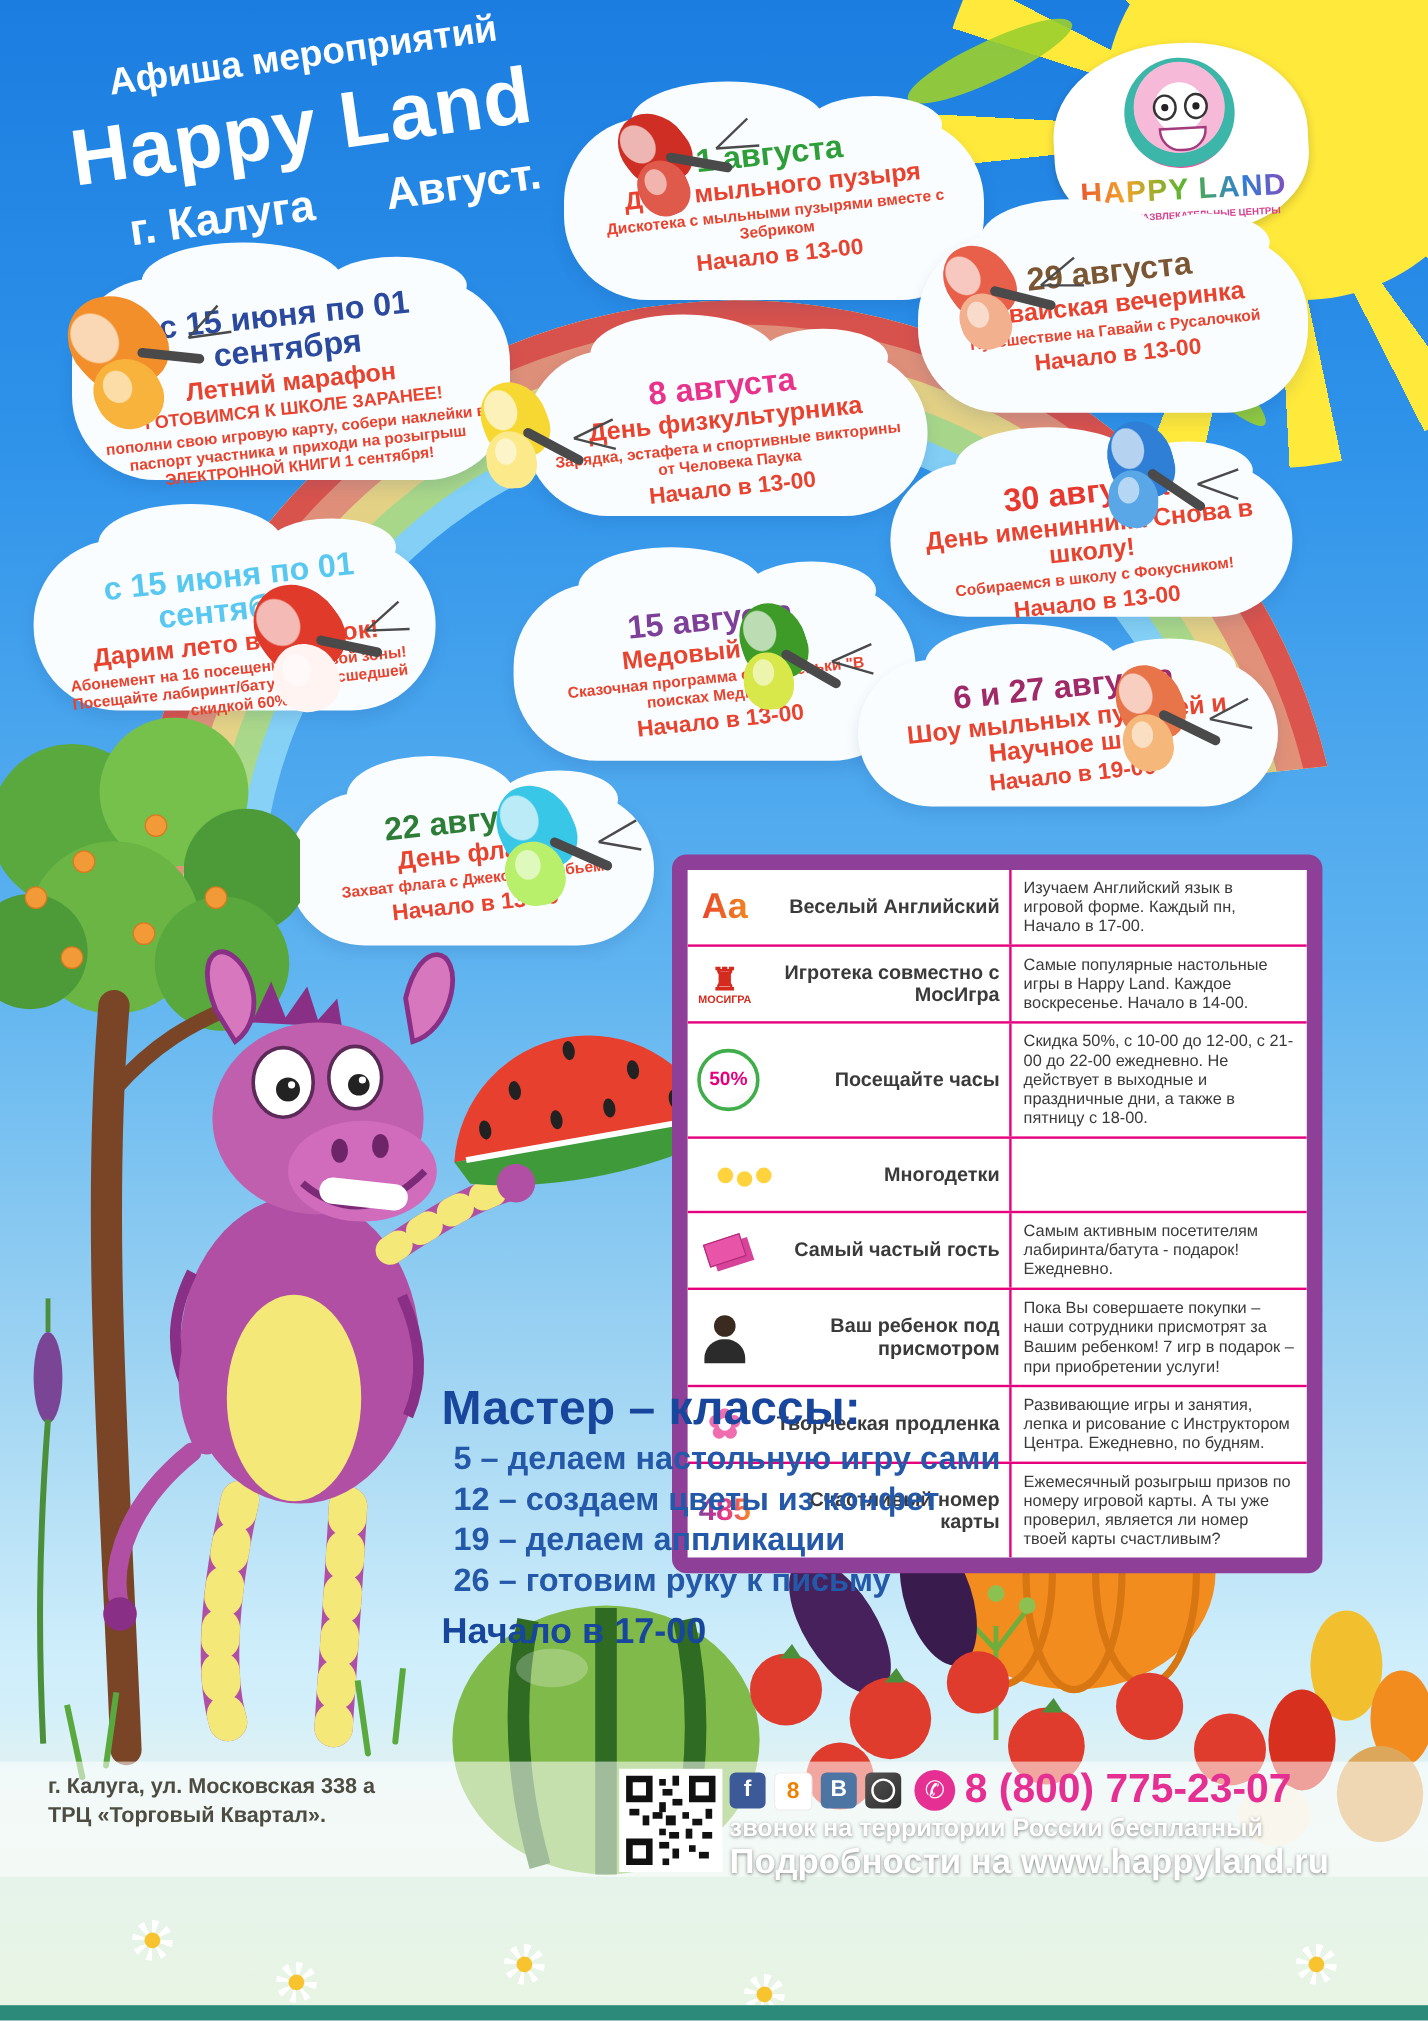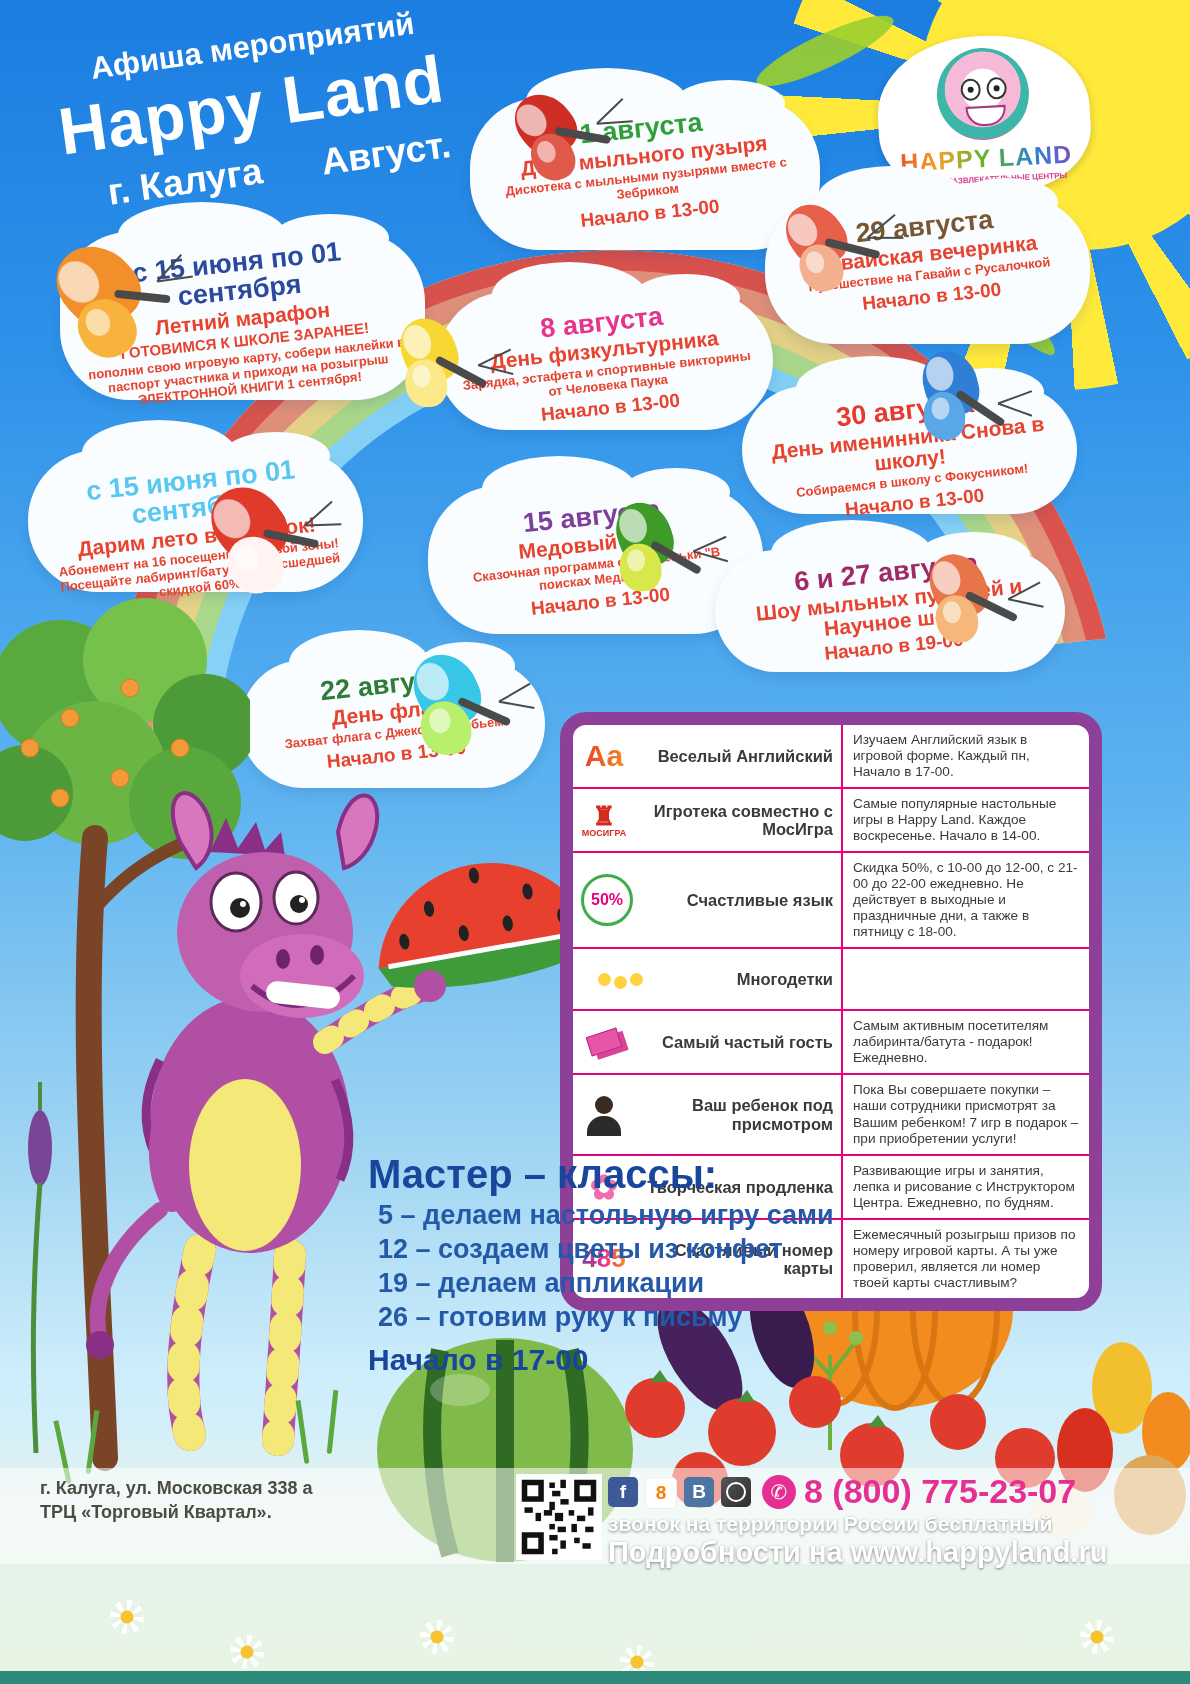--- a/index.html
+++ b/index.html
@@ -59,21 +59,21 @@
   .bfly{position:absolute;width:95px;height:90px;z-index:5;transform:rotate(var(--r,0deg));}
   .bfly i{position:absolute;display:block;}
   .bfly .w1{width:54px;height:66px;left:0;top:0;border-radius:62% 72% 52% 64%;transform:rotate(-28deg);
     background:radial-gradient(ellipse at 35% 32%,rgba(255,255,255,.65) 0 26%,transparent 28%),var(--c);}
   .bfly .w2{width:42px;height:48px;left:8px;top:42px;border-radius:60% 70% 55% 65%;transform:rotate(-12deg);
     background:radial-gradient(ellipse at 40% 35%,rgba(255,255,255,.55) 0 24%,transparent 26%),var(--c2);}
   .bfly .bd{width:56px;height:8px;left:34px;top:46px;background:#4a4a4a;border-radius:5px;transform:rotate(20deg);}
   .bfly .a1,.bfly .a2{width:36px;height:2px;background:#4a4a4a;left:78px;top:40px;transform-origin:left center;}
   .bfly .a1{transform:rotate(-34deg);}.bfly .a2{transform:rotate(6deg);}
   
-  .program{position:absolute;left:560px;top:712px;width:516px;background:#fff;border:13px solid #8e3f97;border-radius:26px;overflow:hidden;z-index:8;}
+  .program{position:absolute;left:560px;top:712px;width:516px;background:#fff;border:13px solid #8e3f97;border-radius:12px;overflow:hidden;z-index:8;}
   .trow{display:flex;border-bottom:2px solid #e6007e;}
   .trow:last-child{border-bottom:none;}
   .tleft{width:252px;min-width:252px;border-right:2px solid #e6007e;display:flex;align-items:center;gap:8px;padding:7px 8px;}
   .ttitle{font-weight:bold;font-size:16.5px;color:#3a3a3a;line-height:1.1;flex:1;text-align:right;}
   .tright{flex:1;padding:7px 10px;font-size:13.6px;color:#3a3a3a;line-height:1.18;display:flex;align-items:center;}
   .ticon{width:46px;min-width:46px;height:46px;display:flex;align-items:center;justify-content:center;font-weight:bold;}
   .icon-aa{font-size:30px;background:linear-gradient(90deg,#e8402e,#f28c1e);-webkit-background-clip:text;background-clip:text;color:transparent;}
   .icon-mosigra{flex-direction:column;color:#d42b1e;font-size:9px;line-height:1;}
   .icon-mosigra::before{content:"♜";font-size:26px;}
   .icon-clock{border:3px solid #3fae4a;border-radius:50%;background:radial-gradient(circle at 40% 35%,#fff 0 55%,#eee 100%);color:#e6007e;font-size:16px;}
@@ -421,21 +421,21 @@
     <div class="trow">
       <div class="tleft">
           <span class="ticon icon-mosigra">МОСИГРА</span>
         <span class="ttitle">Игротека совместно с МосИгра</span>
         </div>
       <div class="tright">Самые популярные настольные игры в Happy Land. Каждое воскресенье. Начало в 14-00.</div>
     </div>
     <div class="trow">
       <div class="tleft">
           <span class="ticon icon-clock">50%</span>
-        <span class="ttitle">Счастливые язык</span>
+        <span class="ttitle">Посещайте часы</span>
         </div>
       <div class="tright">Скидка 50%, с 10-00 до 12-00, с 21-00 до 22-00 ежедневно. Не действует в выходные и праздничные дни, а также в пятницу с 18-00.</div>
     </div>
     <div class="trow">
       <div class="tleft">
           <span class="ticon icon-chicks">
             <span></span>
           </span>
         <span class="ttitle">Многодетки</span>
         </div>

